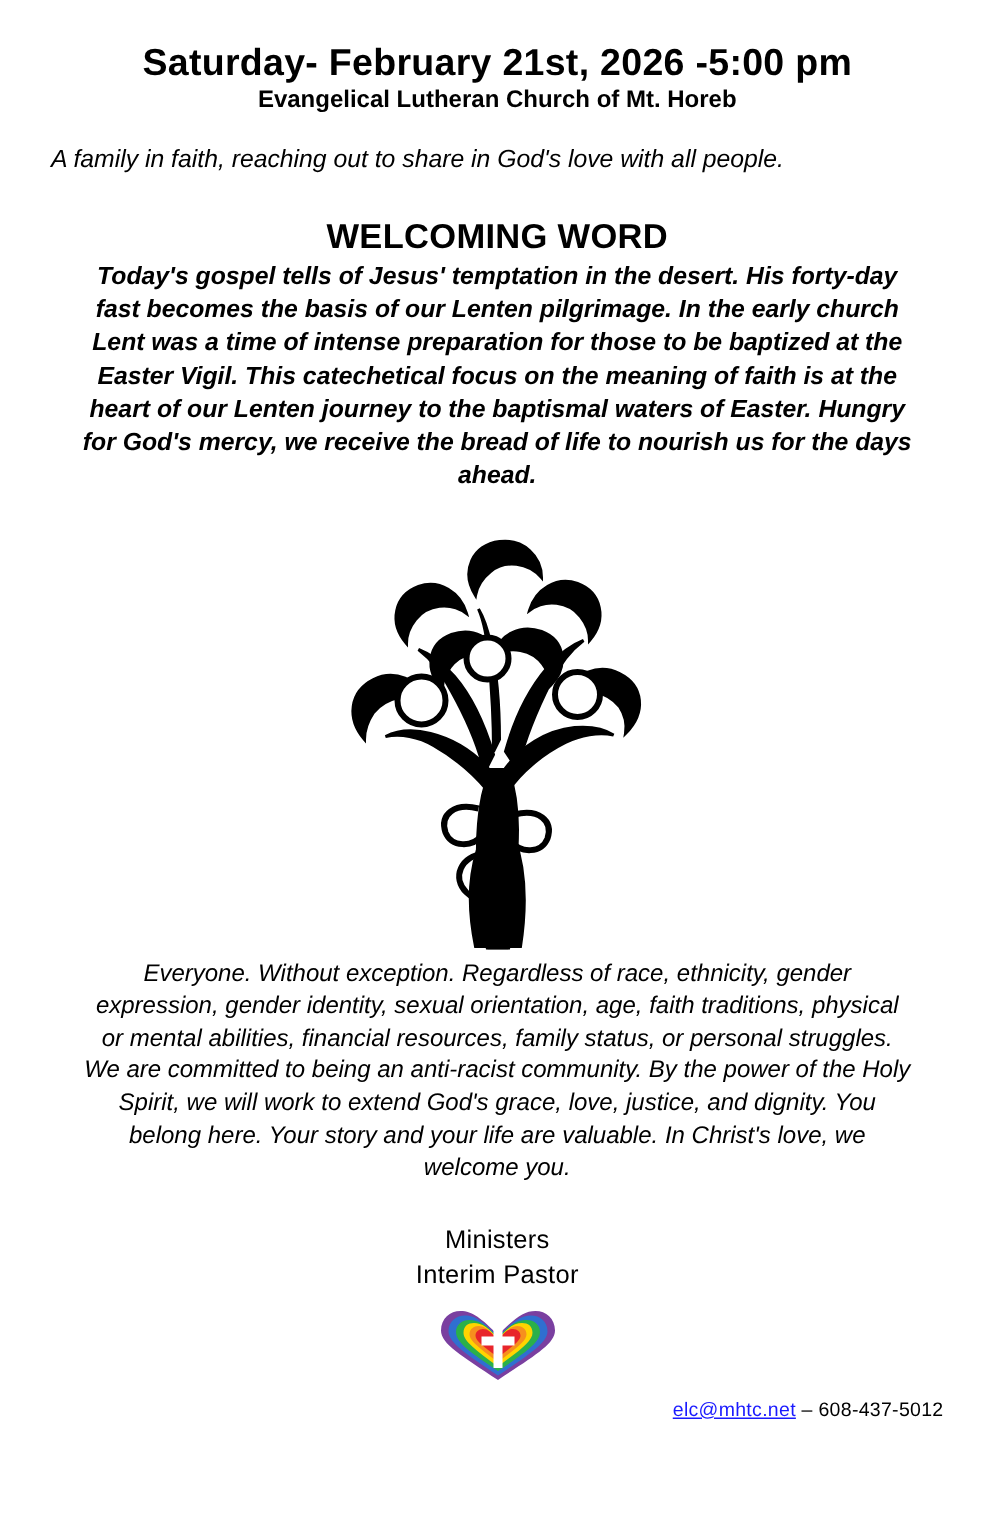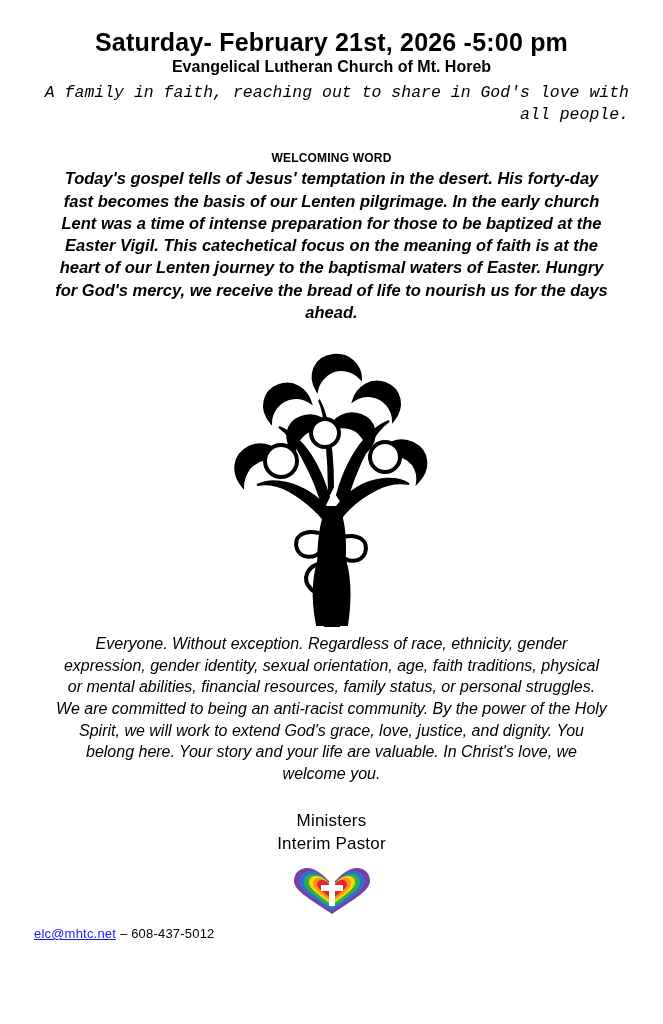--- a/index.html
+++ b/index.html
@@ -30,31 +30,30 @@
     margin: 0 0 2px 0;
   }
   .title-line-2 {
     text-align: center;
     font-weight: bold;
     font-size: 16px;
     line-height: 1.15;
     margin: 0 0 2px 0;
   }
   .tagline {
-    text-align: right;
+    text-align: left;
     font-style: italic;
     font-size: 16.5px;
-    margin: 6px 0 0 0;
+    margin: 20px 0 0 0;
     line-height: 1.3;
-    font-family: Liberation Mono, monospace;
   }
   .section-heading {
     text-align: center;
     font-weight: bold;
-    font-size: 12px;
+    font-size: 23px;
     margin: 26px 0 2px 0;
     letter-spacing: 0.2px;
   }
   .body-italic {
     text-align: center;
     font-style: italic;
     font-weight: bold;
     font-size: 16.5px;
     line-height: 1.35;
     margin: 0 18px;
@@ -95,21 +94,21 @@
     font-size: 17px;
     line-height: 1.35;
     letter-spacing: 0.2px;
   }
   .logo-wrap {
     display: flex;
     justify-content: center;
     margin-top: 10px;
   }
   .footer {
-    text-align: left;
+    text-align: right;
     font-size: 13px;
     margin-top: 10px;
     letter-spacing: 0.2px;
   }
   .footer a {
     color: #1a1aff;
     text-decoration: underline;
   }
 </style>
 </head>

